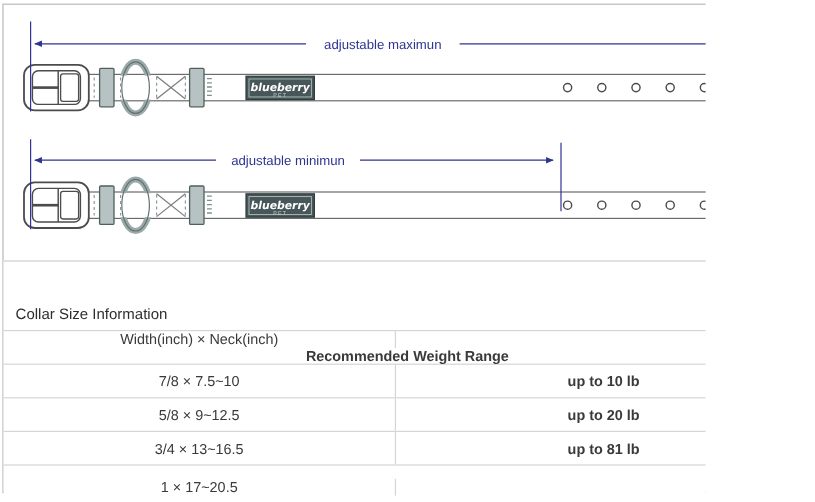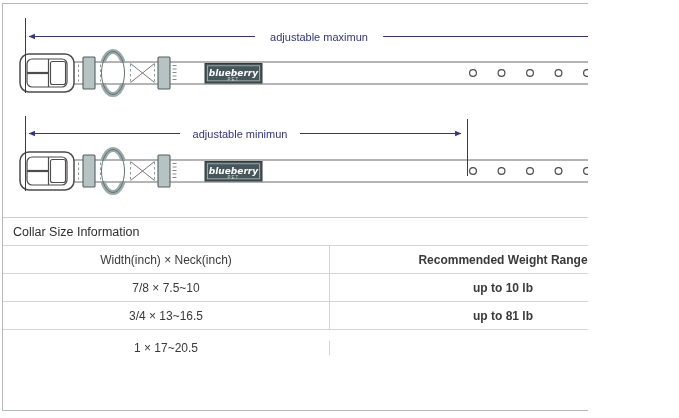--- a/index.html
+++ b/index.html
@@ -25,22 +25,22 @@
     fill:#c9d4d3; font-size:4.5px; letter-spacing:1px;
     font-family:"Liberation Sans", sans-serif;
   }
 
   
   .size-table {
     position:absolute; left:3px; top:217px; width:673px;
     border-top:1px solid #cbcfce; color:#3a3a3a; background:#fff;
   }
   .trow { display:flex; align-items:stretch; box-sizing:border-box; border-top:1px solid #d3d6d5; }
-  .trow.r-title { height:27px; border-top:none; align-items:center; padding-left:10px; font-size:12.5px; color:#2e2e2e; }
-  .trow.r-head  { height:28px; }
+  .trow.r-title { height:27px; border-top:none; align-items:center; padding-left:10px; font-size:12.5px; color:#2e2e2e;margin-top:30px; }
+  .trow.r-head  { height:28px;flex-direction:column; }
   .trow.r-data  { height:28px; }
   .trow.r-data4 { height:26px;align-items:flex-end; }
   .trow.r-tips  { height:28px; align-items:center; padding-left:10px; font-size:11.5px; }
   .cell { display:flex; align-items:center; justify-content:center; font-size:12px; box-sizing:border-box; }
   .cell.left  { width:327px; border-right:1px solid #d3d6d5; }
   .cell.right { flex:1;font-weight:bold; }
 </style>
 </head>
 <body>
 
@@ -127,20 +127,24 @@
     </div>
     <div class="trow r-head">
       <div class="cell left">Width(inch) × Neck(inch)</div>
       <div class="cell right">Recommended Weight Range</div>
     </div>
     <div class="trow r-data">
       <div class="cell left">7/8 × 7.5~10</div>
       <div class="cell right">up to 10 lb</div>
     </div>
     <div class="trow r-data">
+      <div class="cell left">5/8 × 9~12.5</div>
+      <div class="cell right">up to 20 lb</div>
+    </div>
+    <div class="trow r-data">
       <div class="cell left">3/4 × 13~16.5</div>
       <div class="cell right">up to 81 lb</div>
     </div>
     <div class="trow r-data r-data4">
       <div class="cell left">1 × 17~20.5</div>
     </div>
   </div>
 </div>
 
 </body></html>

